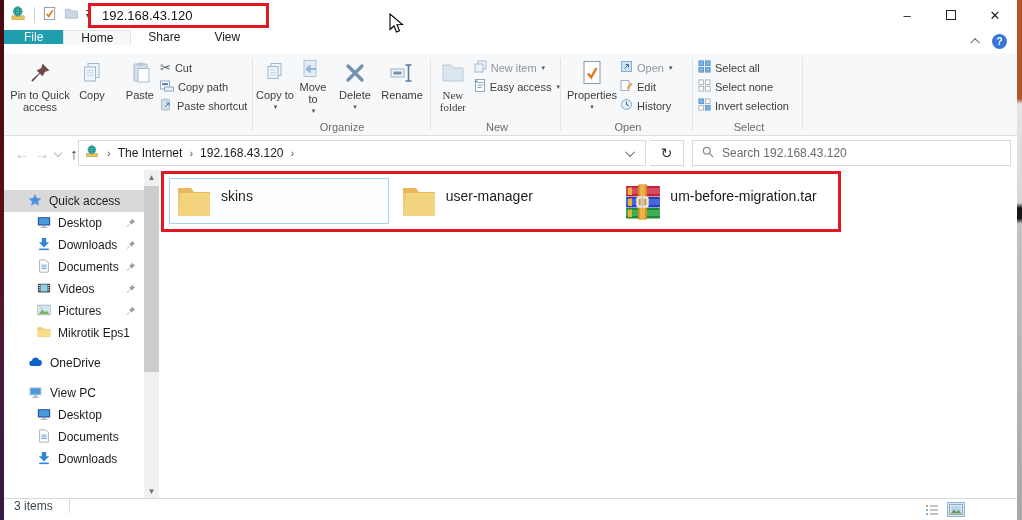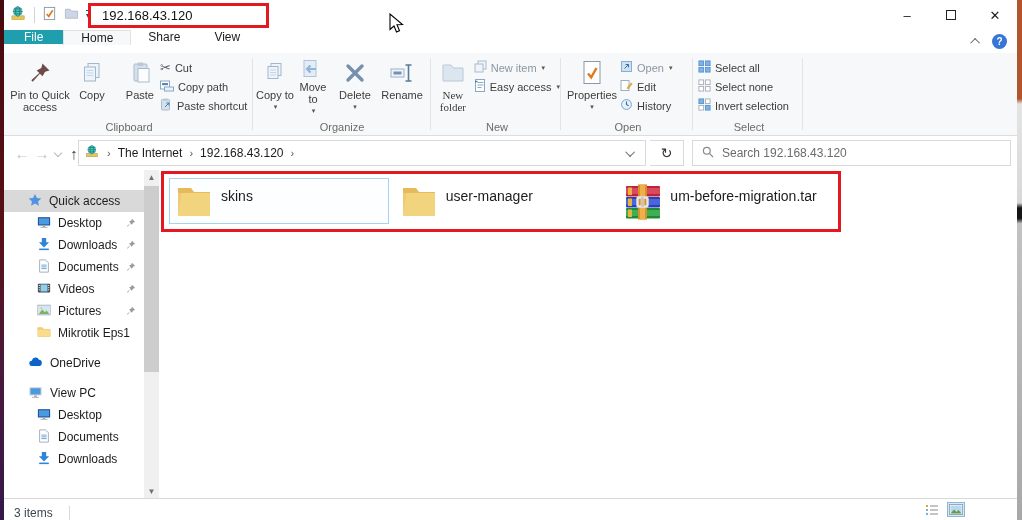--- a/index.html
+++ b/index.html
@@ -77,21 +77,21 @@
 
   .main { position:absolute; left:155px; top:0; right:0; bottom:0; background:#fff; }
   .files-redbox { position:absolute; left:2px; top:1px; width:680px; height:61px; border:3px solid #e41820;
     display:flex; align-items:flex-start; padding:4px 0 0 5px; gap:5px; background:#fff; }
   .tile { width:233px; height:46px; border:1px solid transparent; display:flex; align-items:flex-start; padding:5px 0 0 6px; gap:9px; }
   .tile.selected { border:1px solid #a5d4f0; background:#fdfeff; }
   .tile-label { padding-top:4px; font-size:14px; color:#1c1c1c; }
 
   
   .statusbar { position:absolute; left:0; bottom:0; right:0; height:22px; border-top:1px solid #d9d9d9; background:#fff;
-    display:flex; align-items:flex-end; font-size:12px; color:#3d4754; }
+    display:flex; align-items:flex-start; font-size:12px; color:#3d4754; }
   .status-count { margin-left:10px; }
   .status-sep { width:1px; height:14px; background:#d9d9d9; margin-left:16px; }
   .view-toggles { position:absolute; right:52px; top:3px; display:flex; gap:6px; }
   .vt { width:18px; height:15px; display:flex; align-items:center; justify-content:center; border:1px solid transparent; }
   .vt.active { border:1px solid #88b8dc; background:#d9e8f5; }
 
   .cursor { position:absolute; left:389px; top:13px; z-index:70; }
 </style>
 </head>
 <body>
@@ -204,21 +204,20 @@
               <svg width="13" height="13" viewBox="0 0 13 13">
                   <rect x="1.5" y="1.5" width="8" height="10.5" rx="0.8" fill="#d5e0ec" stroke="#a8bccd"></rect>
                   <rect x="3.5" y="0.5" width="4" height="2.2" fill="#b8c9d9"></rect>
                   <path d="M5 9l4-4M9 5v2.6M9 5H6.4" stroke="#4a7ab0" fill="none"></path>
                 </svg>
             </span>
             <span>Paste shortcut</span>
           </div>
         </div>
       </div>
-      <div class="glabel">Clipboard</div>
     </div>
     <div class="gsep" style="left:248px;"></div>
 
     <div class="rgroup" style="left:252px;width:172px;">
       <div class="grow">
         <div class="bigbtn" style="width:38px;">
           <span class="bicon">
             <svg width="24" height="24" viewBox="0 0 24 24">
                 <rect x="8" y="2.5" width="10" height="12" fill="#eef4fa" stroke="#9fb8cf"></rect>
                 <rect x="5" y="5.5" width="10" height="12" fill="#eef4fa" stroke="#9fb8cf"></rect>

